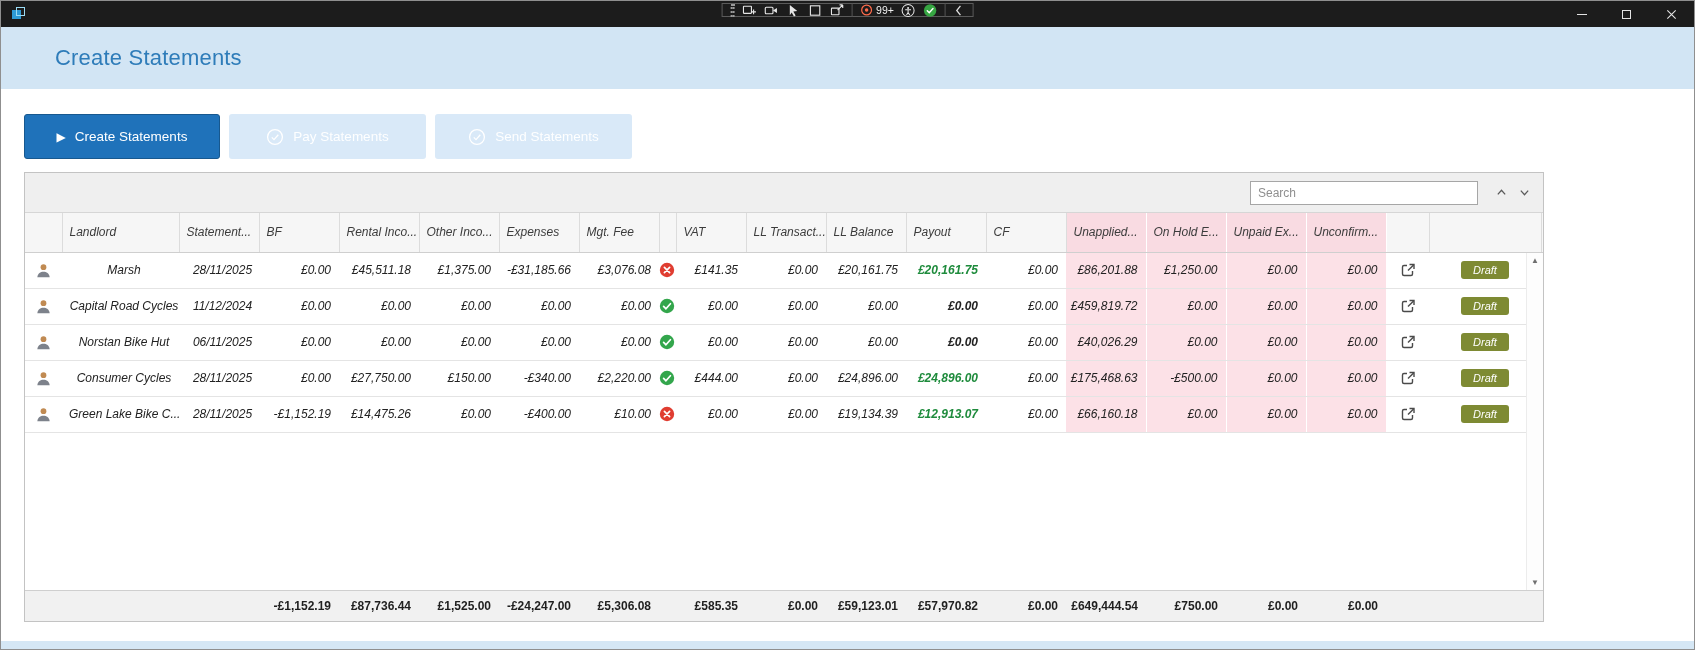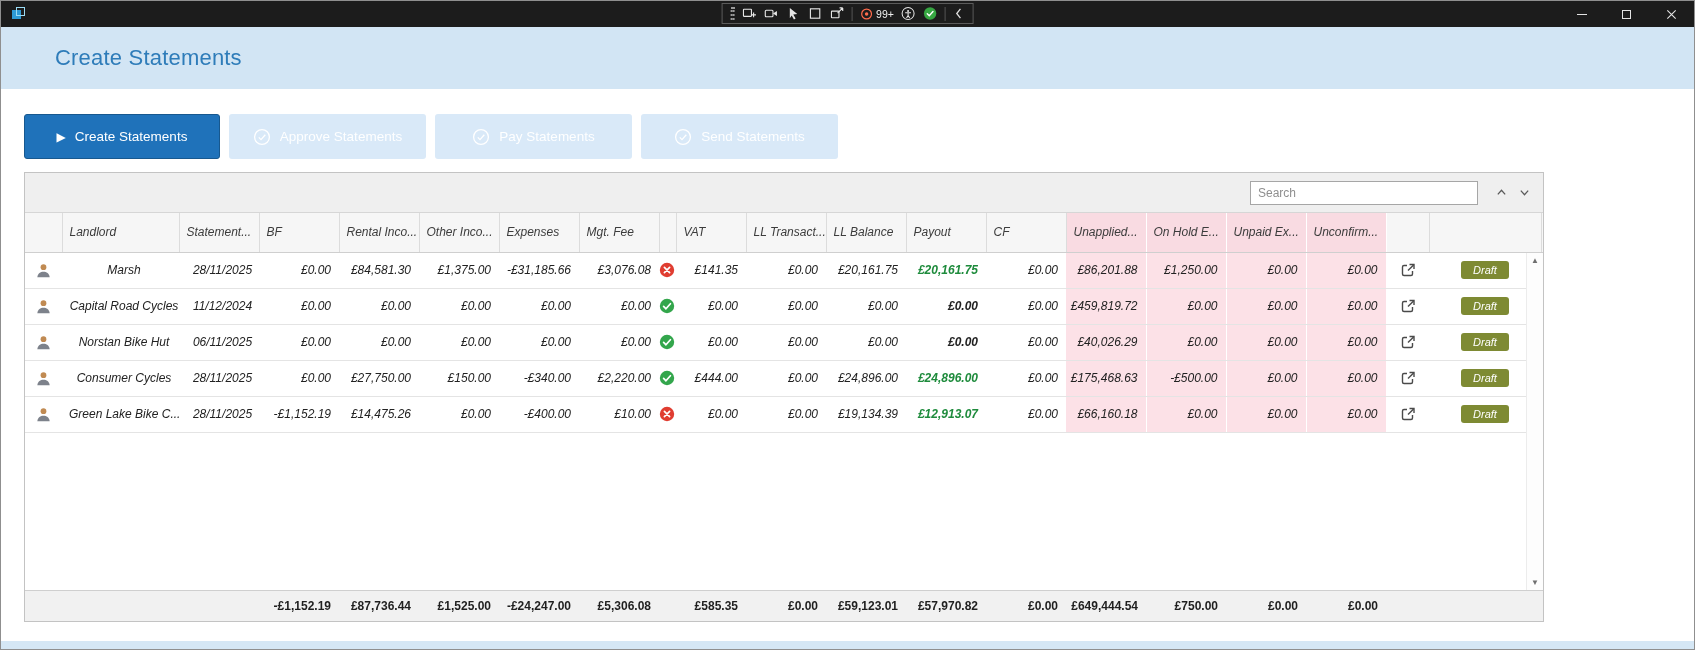--- a/index.html
+++ b/index.html
@@ -4,21 +4,21 @@
 <style>
   * { margin:0; padding:0; box-sizing:border-box; }
   body { font-family:"Liberation Sans","DejaVu Sans",sans-serif; background:#e8e8e8; }
   .window { position:relative; width:1695px; height:650px; background:#ffffff; border:1px solid #8f8f8f; overflow:hidden; }
 
   
   .titlebar { position:absolute; top:0; left:0; right:0; height:26px; background:#1c1c1c; display:flex; align-items:center; }
   .app-icon { margin-left:10px; width:16px; height:16px; position:relative; }
   .app-icon .sq-back { position:absolute; left:1px; top:4px; width:9px; height:9px; background:#2e9bd6; }
   .app-icon .sq-front { position:absolute; left:5px; top:1px; width:9px; height:9px; border:1.5px solid #9adcf5; background:transparent; }
-  .capture-toolbar { position:absolute; left:50%; top:2px; transform:translateX(-50%); height:21px; display:flex; align-items:center; gap:7px; padding:0 8px; border:1px solid #5b5b5b; background:#1c1c1c; }
+  .capture-toolbar { position:absolute; left:50%; top:2px; transform:translateX(-50%); height:14px; display:flex; align-items:center; gap:7px; padding:0 8px; border:1px solid #5b5b5b; background:#1c1c1c; }
   .capture-toolbar svg { display:block; }
   .grip { width:4px; height:13px; border-left:2px dotted #9a9a9a; border-right:2px dotted #9a9a9a; }
   .tb-divider { width:1px; height:14px; background:#555; }
   .record-badge { display:flex; align-items:center; gap:3px; }
   .record-badge .count { color:#f0f0f0; font-size:10.5px; }
   .window-controls { position:absolute; right:0; top:0; height:26px; display:flex; }
   .win-btn { width:45px; height:26px; display:flex; align-items:center; justify-content:center; color:#e3e3e3; }
   .win-btn .min-glyph { display:block; width:10px; border-top:1px solid #e3e3e3; }
   .win-btn .max-glyph { display:block; width:9px; height:9px; border:1px solid #e3e3e3; }
   .win-btn.close-btn { font-size:15px; line-height:1; }
@@ -160,29 +160,20 @@
   </div>
 
   <div class="page-header">
     <span class="page-title">Create Statements</span>
   </div>
 
   <div class="workflow">
     <button class="wf-btn active">
       <span class="play-icon">▶</span>
       <span>Create Statements</span>
-    </button>
-    <button class="wf-btn disabled">
-      <span class="circle-check">
-          <svg width="18" height="18" viewBox="0 0 18 18" fill="none" stroke="#ffffff" stroke-width="1.3">
-            <circle cx="9" cy="9" r="7.4"></circle>
-            <path d="M5.8 9.4l2.2 2.2 4.3-4.8"></path>
-          </svg>
-        </span>
-      <span>Approve Statements</span>
     </button>
     <button class="wf-btn disabled">
       <span class="circle-check">
           <svg width="18" height="18" viewBox="0 0 18 18" fill="none" stroke="#ffffff" stroke-width="1.3">
             <circle cx="9" cy="9" r="7.4"></circle>
             <path d="M5.8 9.4l2.2 2.2 4.3-4.8"></path>
           </svg>
         </span>
       <span>Pay Statements</span>
     </button>
@@ -271,21 +262,21 @@
         </thead>
         <tbody id="grid-body">
             <tr>
               <td class="c-avatar"><svg width="17" height="17" viewBox="0 0 16 16">
                   <circle cx="8" cy="4.9" r="2.7" fill="#c08a52"></circle>
                   <path d="M2.2 14.3c.4-3.5 3-5.1 5.8-5.1s5.4 1.6 5.8 5.1z" fill="#7d828b"></path>
                 </svg></td>
               <td class="c-text">Marsh</td>
               <td class="c-text">28/11/2025</td>
               <td class="c-num">£0.00</td>
-              <td class="c-num link">£84,581.30</td>
+              <td class="c-num link">£45,511.18</td>
               <td class="c-num link">£1,375.00</td>
               <td class="c-num link">-£31,185.66</td>
               <td class="c-num">£3,076.08</td>
               <td class="c-status"><svg width="16" height="16" viewBox="0 0 16 16">
                   <circle cx="8" cy="8" r="7.2" fill="#e03d31"></circle>
                   <path d="M5.4 5.4l5.2 5.2M10.6 5.4l-5.2 5.2" stroke="#fff" stroke-width="1.7" stroke-linecap="round"></path>
                 </svg></td>
               <td class="c-num">£141.35</td>
               <td class="c-num link">£0.00</td>
               <td class="c-num">£20,161.75</td>

